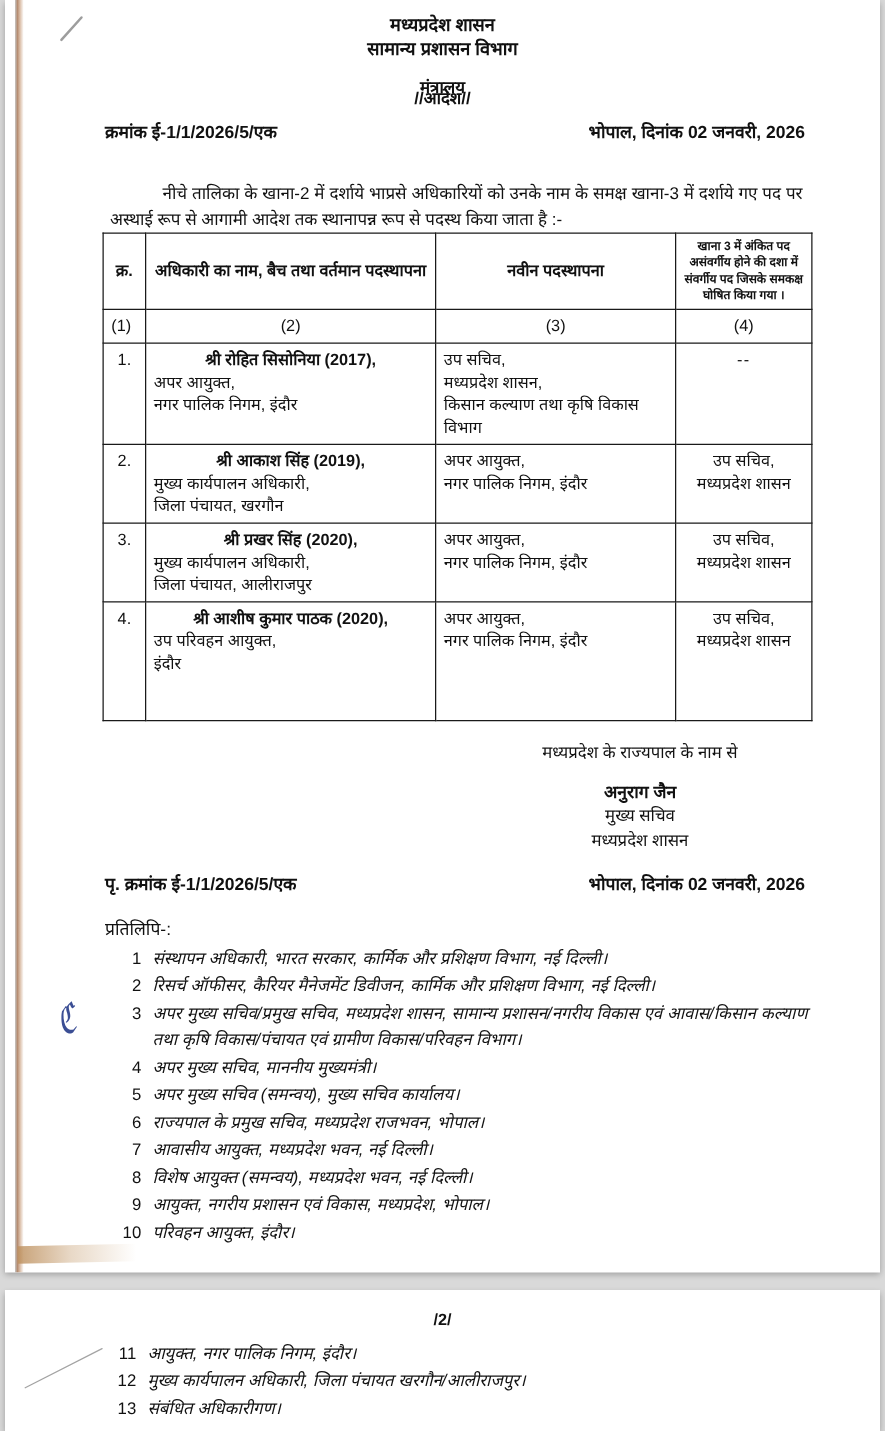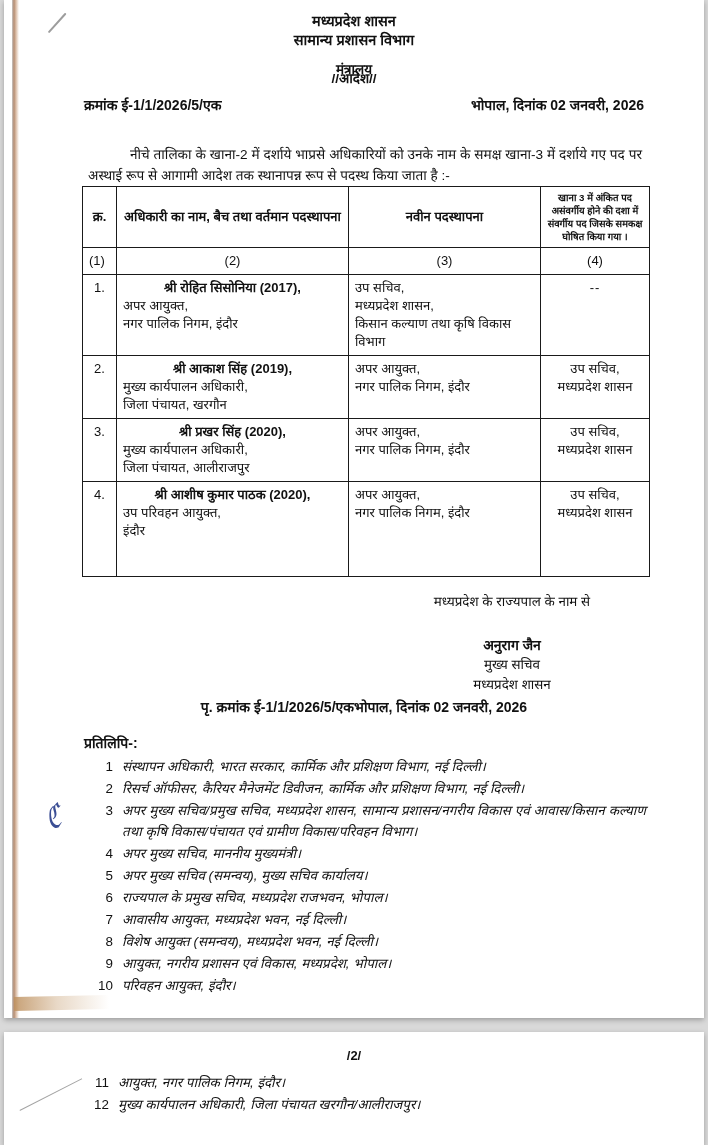--- a/index.html
+++ b/index.html
@@ -175,39 +175,39 @@
     top: 592px;
     text-align: center;
     font-size: 13.4px;
     line-height: 19.5px;
     width: 260px;
   }
   #signature-block .sig-name {
     font-weight: bold;
     font-size: 14px;
     display: block;
-    margin-top: 24px;
+    margin-top: 12px;
   }
 
   .ref-row-2 {
     position: absolute;
     left: 80px;
     right: 60px;
     top: 697px;
     display: flex;
-    justify-content: center;
+    justify-content: space-between;
     font-weight: bold;
     font-size: 14px;
   }
 
   #copy-heading {
     position: absolute;
     left: 80px;
     top: 733px;
-    font-weight: bold;
+    font-weight: normal;
     font-size: 14px;
   }
 
   .copy-list {
     position: absolute;
     left: 84px;
     right: 58px;
     margin: 0;
     padding: 0;
     list-style: none;
@@ -420,13 +420,17 @@
 <div id="page-marker">/2/</div>
 <ul class="copy-list" id="copy-list-2">
     <li>
       <span class="num">11</span>
       <span class="txt">आयुक्त, नगर पालिक निगम, इंदौर।</span>
     </li>
     <li>
       <span class="num">12</span>
       <span class="txt">मुख्य कार्यपालन अधिकारी, जिला पंचायत खरगौन/आलीराजपुर।</span>
     </li>
+    <li>
+      <span class="num">13</span>
+      <span class="txt">संबंधित अधिकारीगण।</span>
+    </li>
   </ul>
 
 </body></html>

